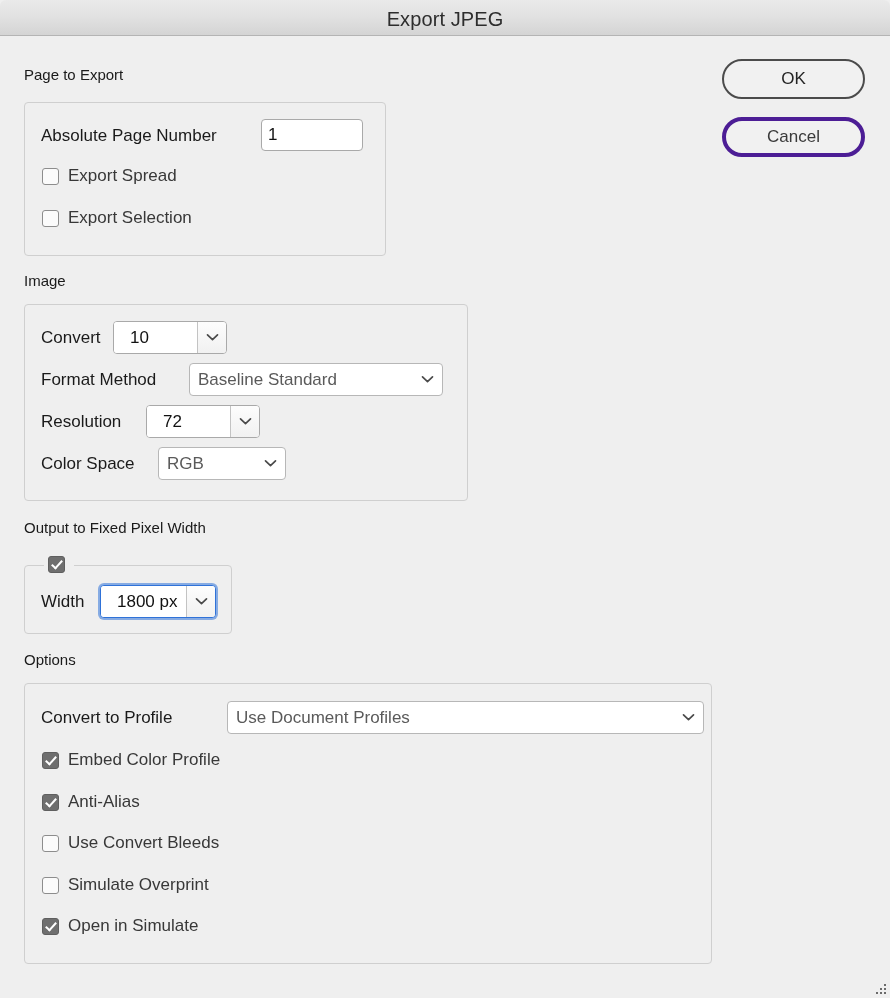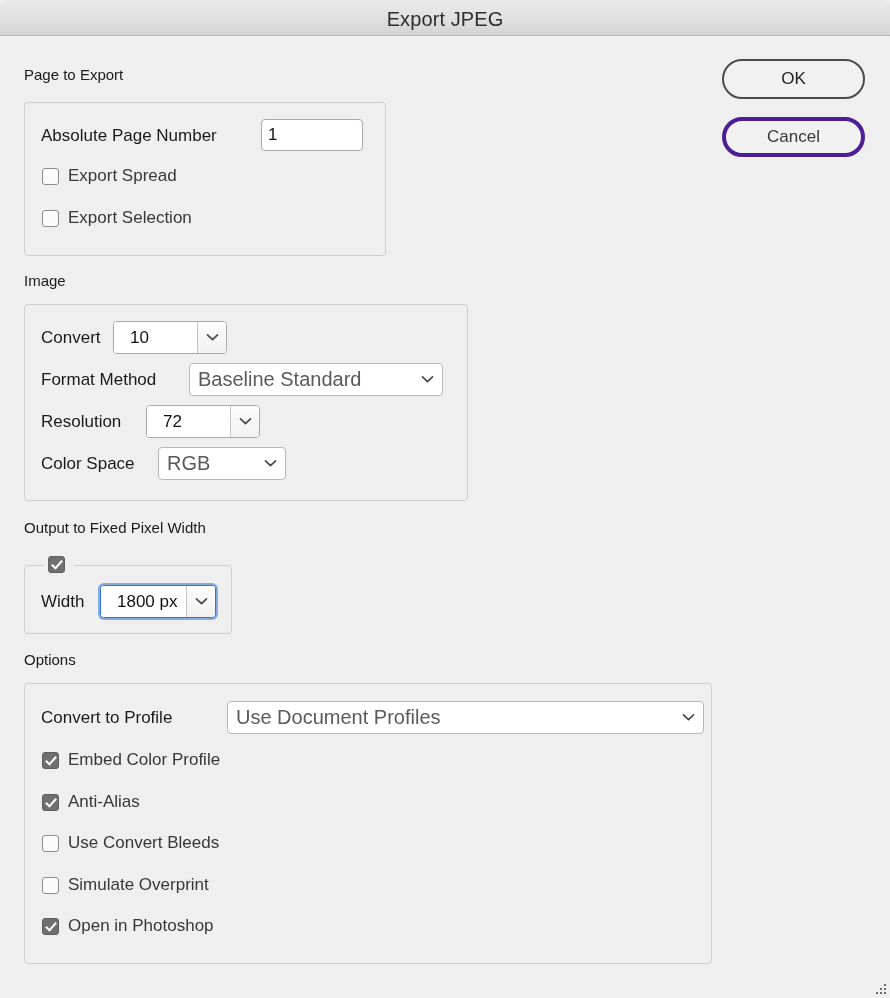--- a/index.html
+++ b/index.html
@@ -171,21 +171,21 @@
     box-sizing: border-box;
     border: 1px solid #b7b7b7;
     border-radius: 4px;
     background: #ffffff;
     display: flex;
     align-items: center;
     padding: 0 8px;
   }
   .select .sval {
     flex: 1 1 auto;
-    font-size: 20px;
+    font-size: 17px;
     color: #5a5a5a;
     white-space: nowrap;
     overflow: hidden;
   }
   .select .sarrow {
     flex: 0 0 auto;
     display: flex;
     align-items: center;
   }
 
@@ -366,21 +366,21 @@
       <span class="cb-label">Use Convert Bleeds</span>
     </div>
 
     <div class="cbrow" style="left:42px; top:838px;">
       <span class="cbox"></span>
       <span class="cb-label">Simulate Overprint</span>
     </div>
 
     <div class="cbrow" style="left:42px; top:879px;">
       <span class="cbox checked"></span>
-      <span class="cb-label">Open in Photoshop</span>
+      <span class="cb-label">Open in Simulate</span>
     </div>
 
   </div>
 
   <div id="grip">
     <i style="left:8px; top:0px;"></i>
     <i style="left:4px; top:4px;"></i>
     <i style="left:8px; top:4px;"></i>
     <i style="left:0px; top:8px;"></i>
     <i style="left:4px; top:8px;"></i>

